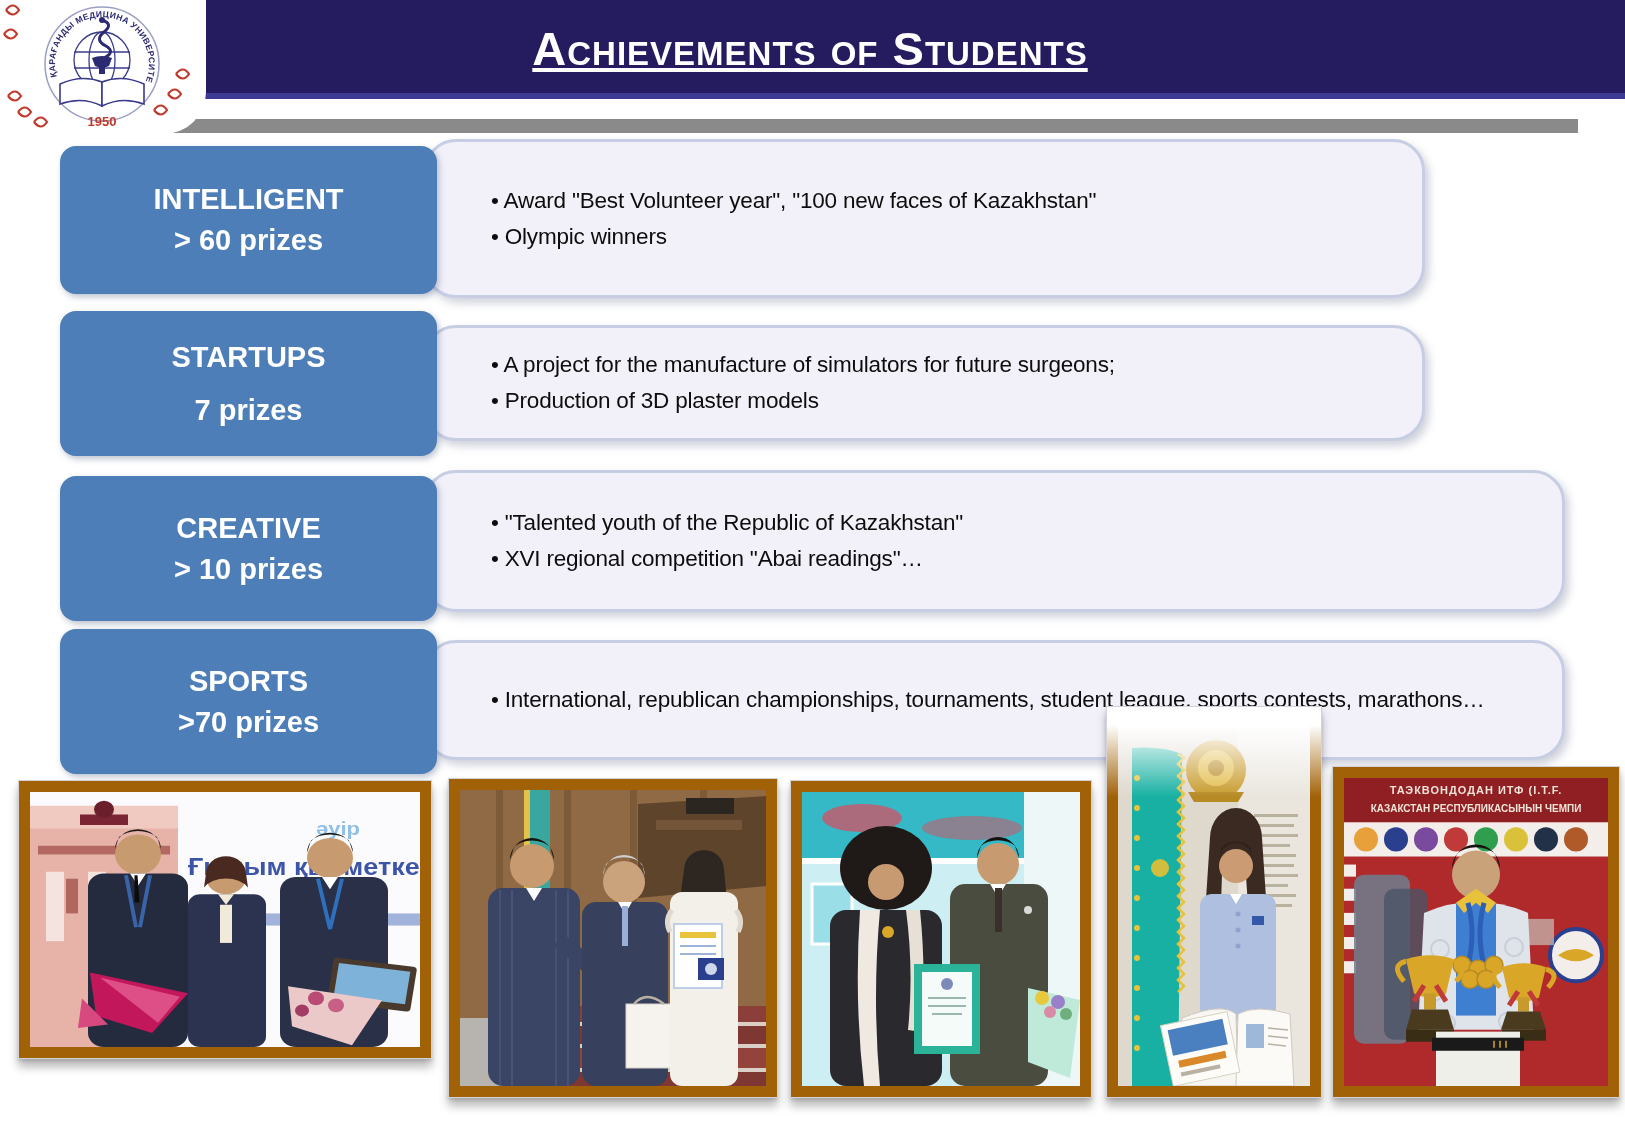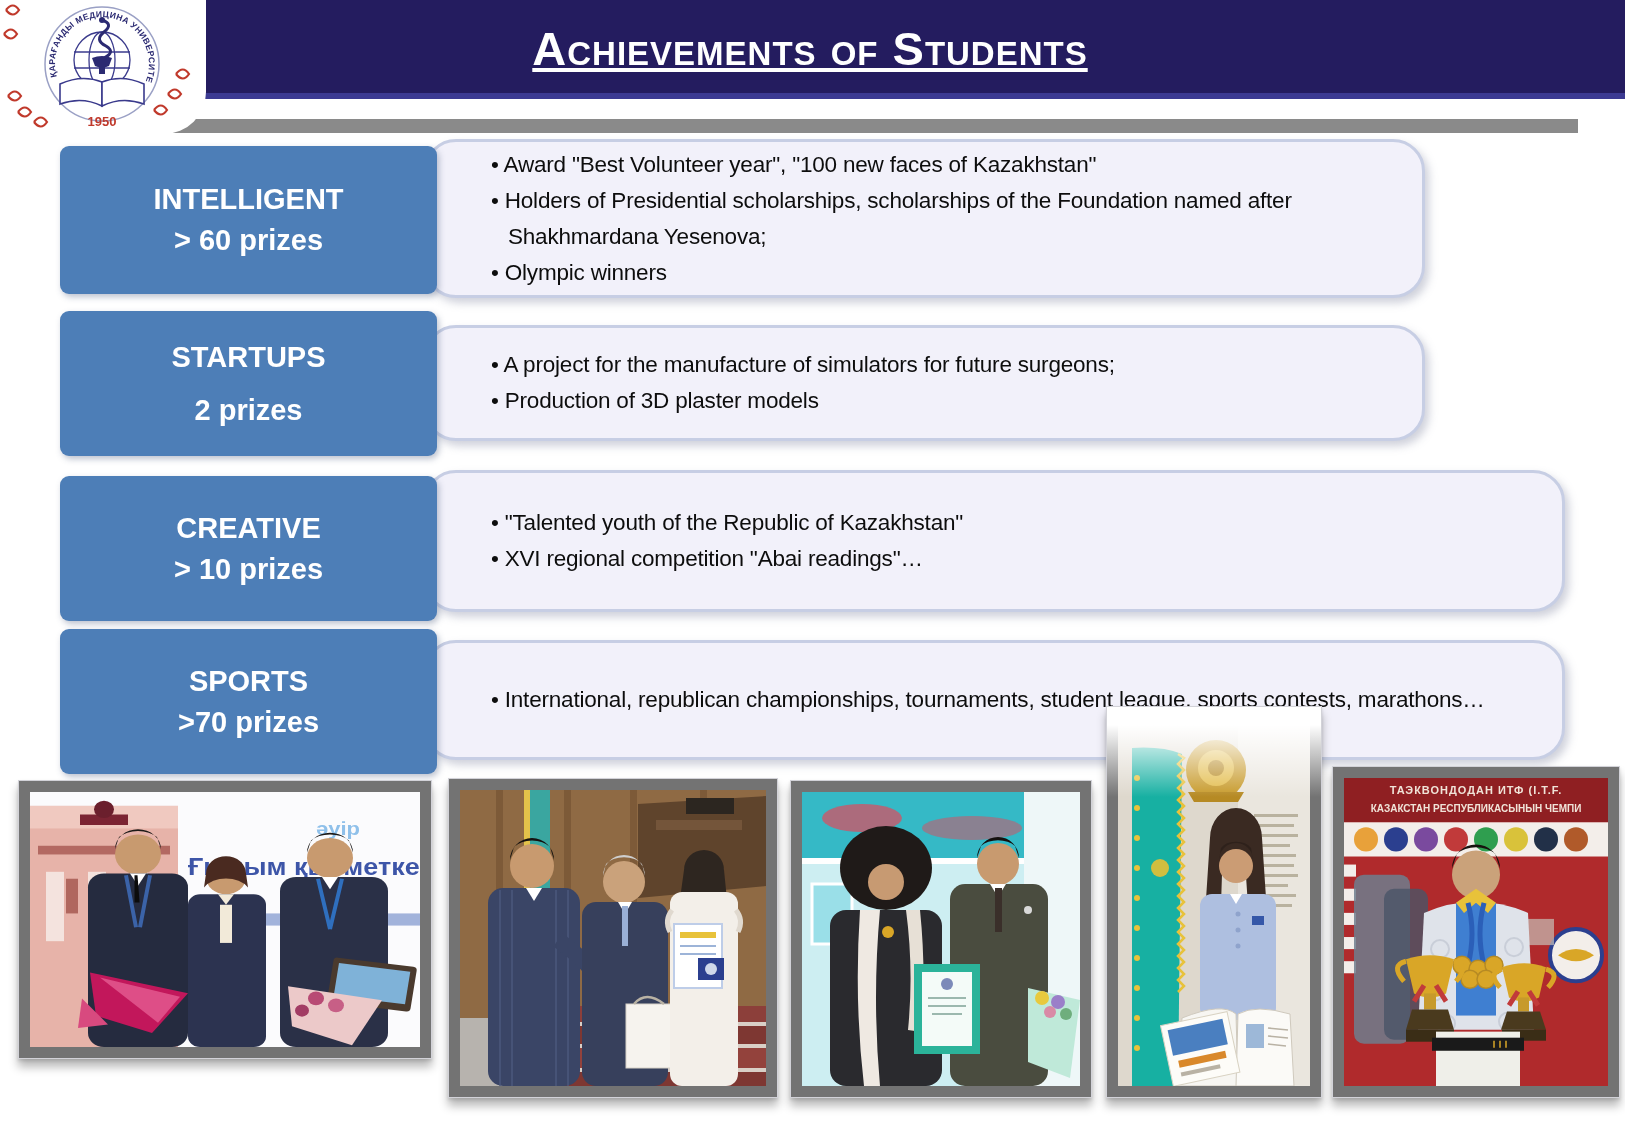--- a/index.html
+++ b/index.html
@@ -24,21 +24,21 @@
     background:#8a8a8a;
   }
   .logo-panel{
     position:absolute;left:0;top:0;width:206px;height:134px;
     background:#ffffff;border-radius:0 0 42px 0;
   }
   .logo-panel svg{display:block;width:100%;height:100%;}
   
   .cat-blue{
     position:absolute;left:60px;width:377px;background:#4d7eb7;
-    border-radius:9px;color:#fff;display:flex;flex-direction:column;
+    border-radius:16px;color:#fff;display:flex;flex-direction:column;
     justify-content:center;align-items:center;text-align:center;
     box-shadow:2px 3px 6px rgba(80,95,130,.38);z-index:2;
   }
   .cat-blue .cat-label,.cat-blue .cat-count{font-size:29px;font-weight:700;line-height:41px;}
   .cat-panel{
     position:absolute;left:424px;background:#f2f1fa;
     border:3px solid #c7cee4;border-radius:32px;box-sizing:border-box;
     box-shadow:4px 5px 8px rgba(140,145,170,.42);
     display:flex;flex-direction:column;justify-content:center;
     padding:8px 30px 8px 64px;z-index:1;
@@ -48,21 +48,21 @@
     font-size:22.5px;line-height:36px;color:#0d0d0d;
     padding-left:17px;text-indent:-17px;letter-spacing:-0.2px;
   }
   ul.bullets li::before{content:"• ";}
   .b1{top:146px;height:148px;}  .p1{top:139px;height:159px;width:1001px;}
   .b2{top:311px;height:145px;gap:12px;}  .p2{top:325px;height:116px;width:1001px;}
   .b3{top:476px;height:145px;}  .p3{top:470px;height:142px;width:1141px;}
   .b4{top:629px;height:145px;}  .p4{top:640px;height:120px;width:1141px;}
   
   .photo{
-    position:absolute;background:#737373;border:1px solid #d2d2d8;
+    position:absolute;background:#a16207;border:1px solid #d2d2d8;
     padding:11px;box-sizing:border-box;
     box-shadow:0 8px 9px rgba(0,0,0,.28),0 2px 3px rgba(0,0,0,.12);
   }
   .photo svg{display:block;width:100%;height:100%;}
   .ph1{left:18px;  top:780px;width:414px;height:279px;z-index:3;}
   .ph2{left:448px; top:778px;width:330px;height:320px;z-index:3;}
   .ph3{left:790px; top:780px;width:302px;height:318px;z-index:3;}
   .ph4{left:1106px;top:706px;width:216px;height:392px;z-index:3;}
   .ph5{left:1332px;top:766px;width:288px;height:332px;z-index:3;}
   .ph4 .fade{
@@ -121,28 +121,27 @@
   </svg>
 </div>
 
 <div class="cat-blue b1">
   <div class="cat-label">INTELLIGENT</div>
   <div class="cat-count">&gt; 60 prizes</div>
 </div>
 <div class="cat-panel p1">
   <ul class="bullets">
       <li>Award "Best Volunteer year", "100 new faces of Kazakhstan"</li>
-      <li>Holders of Presidential scholarships, scholarships of the Foundation named after Shakhmardana Yesenova;</li>
       <li>Olympic winners</li>
     </ul>
 </div>
 
 <div class="cat-blue b2">
   <div class="cat-label">STARTUPS</div>
-  <div class="cat-count">2 prizes</div>
+  <div class="cat-count">7 prizes</div>
 </div>
 <div class="cat-panel p2">
   <ul class="bullets">
       <li>A project for the manufacture of simulators for future surgeons;</li>
       <li>Production of 3D plaster models</li>
     </ul>
 </div>
 
 <div class="cat-blue b3">
   <div class="cat-label">CREATIVE</div>

